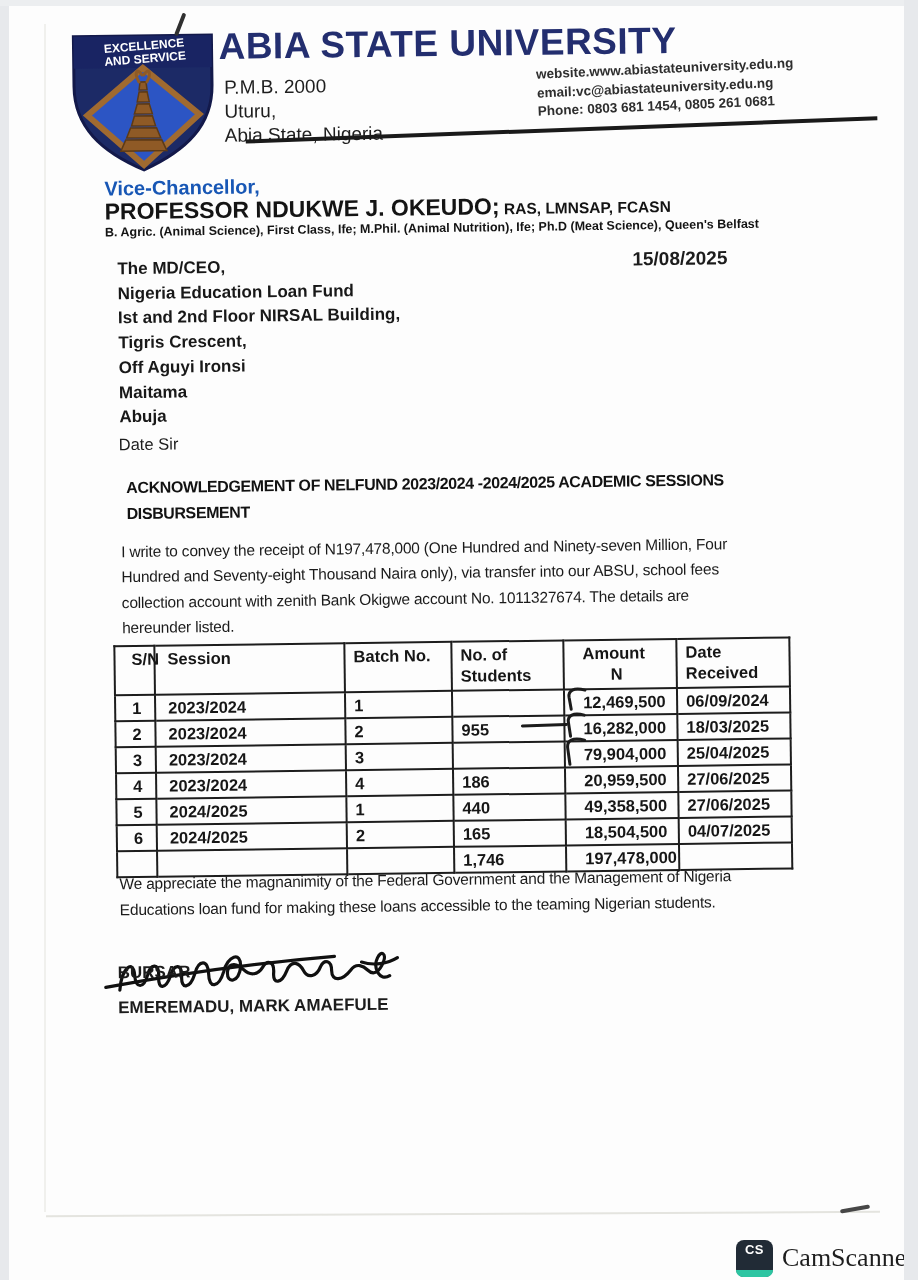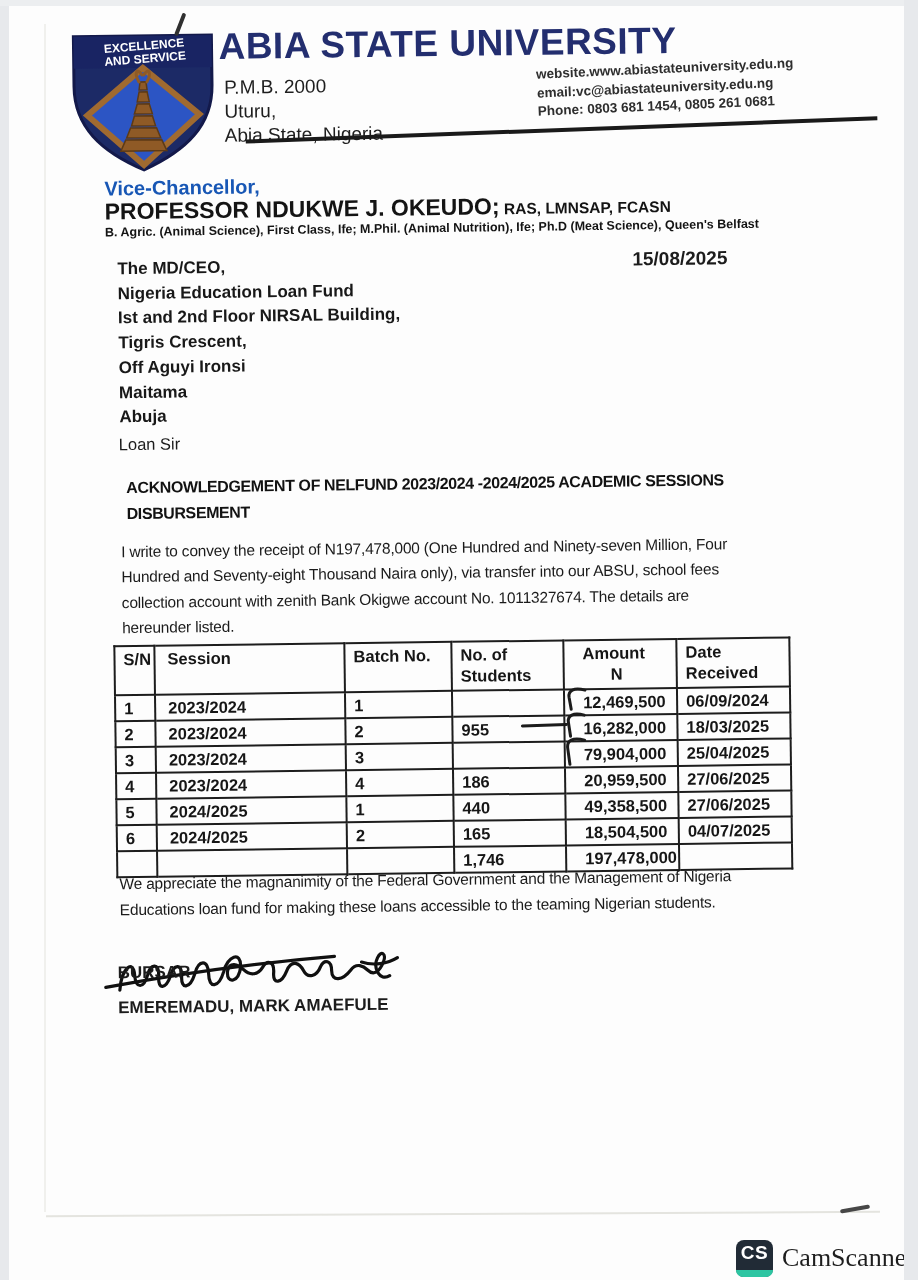--- a/index.html
+++ b/index.html
@@ -37,37 +37,37 @@
   .body-par{left:122px;top:540px;font-size:15.5px;font-weight:500;letter-spacing:-0.2px;line-height:25.4px;color:#1b1b1b;white-space:nowrap;}
   .closing{left:116px;top:872px;font-size:15.5px;font-weight:500;letter-spacing:-0.2px;line-height:25.5px;color:#1b1b1b;white-space:nowrap;}
   .signatory-name{left:113px;top:999px;font-size:17px;font-weight:700;white-space:nowrap;}
   .signatory-title{left:113px;top:964px;font-size:17px;font-weight:700;}
   
   .tbl{left:113px;top:646px;width:675px;border-collapse:collapse;table-layout:fixed;
        font-size:16.5px;font-weight:600;color:#161616;}
   .tbl th,.tbl td{border:2px solid #1d1d1d;white-space:nowrap;overflow:visible;}
   .tbl thead th{font-weight:700;vertical-align:top;padding:2px 0 0 0;height:45px;text-align:left;line-height:21px;}
   .tbl tbody td{height:24px;padding:0;vertical-align:middle;}
-  .tbl th:nth-child(1),.tbl td:nth-child(1){padding-left:8px;margin-left:20px;}
+  .tbl th:nth-child(1),.tbl td:nth-child(1){padding-left:16px;margin-left:20px;}
   .tbl th:nth-child(2),.tbl td:nth-child(2){padding-left:12px;}
   .tbl th:nth-child(3),.tbl td:nth-child(3){padding-left:8px;}
   .tbl th:nth-child(4),.tbl td:nth-child(4){padding-left:8px;}
   .tbl th:nth-child(5),.tbl td:nth-child(5){padding-left:18px;}
   .tbl th:nth-child(6),.tbl td:nth-child(6){padding-left:8px;}
   .amt-l2{padding-left:28px;}
   .total-row td{height:27px;}
   .total-students{font-weight:600;}
   .total-amount{font-weight:700;}
   
   .pen-overlay{left:0;top:0;pointer-events:none;}
   .signature{left:95px;top:936px;}
   
   .cs-icon{left:736px;top:1240px;width:37px;height:37px;border-radius:8px;background:#212b36;}
   .cs-letters{position:absolute;left:0;top:2px;width:100%;text-align:center;
-              font-size:19px;font-weight:700;color:#ffffff;letter-spacing:0.5px;}
+              font-size:13px;font-weight:700;color:#ffffff;letter-spacing:0.5px;}
   .cs-bar{position:absolute;left:0;bottom:0;width:100%;height:7px;background:#2dc5a2;border-radius:0 0 8px 8px;}
   .cs-label{left:782px;top:1243px;font-family:"Liberation Serif",serif;font-size:26px;color:#1e1e1e;white-space:nowrap;}
 </style>
 </head>
 <body>
 
 <div class="stage">
 
   <div class="abs strip-left"></div>
   <div class="abs strip-top"></div>
@@ -120,21 +120,21 @@
     <div class="abs date">15/08/2025</div>
     <div class="abs recipient">
       <div>The MD/CEO,</div>
       <div>Nigeria Education Loan Fund</div>
       <div>Ist and 2nd Floor NIRSAL Building,</div>
       <div>Tigris Crescent,</div>
       <div>Off Aguyi Ironsi</div>
       <div>Maitama</div>
       <div>Abuja</div>
     </div>
-    <div class="abs salutation">Loan Sir</div>
+    <div class="abs salutation">Date Sir</div>
     <div class="abs subject">
       <div>ACKNOWLEDGEMENT OF NELFUND 2023/2024 -2024/2025 ACADEMIC SESSIONS</div>
       <div>DISBURSEMENT</div>
     </div>
     <div class="abs body-par">
       <div>I write to convey the receipt of N197,478,000 (One Hundred and Ninety-seven Million, Four</div>
       <div>Hundred and Seventy-eight Thousand  Naira only), via transfer into our ABSU, school fees</div>
       <div>collection account with zenith Bank Okigwe account No. 1011327674. The details are</div>
       <div>hereunder listed.</div>
     </div>

